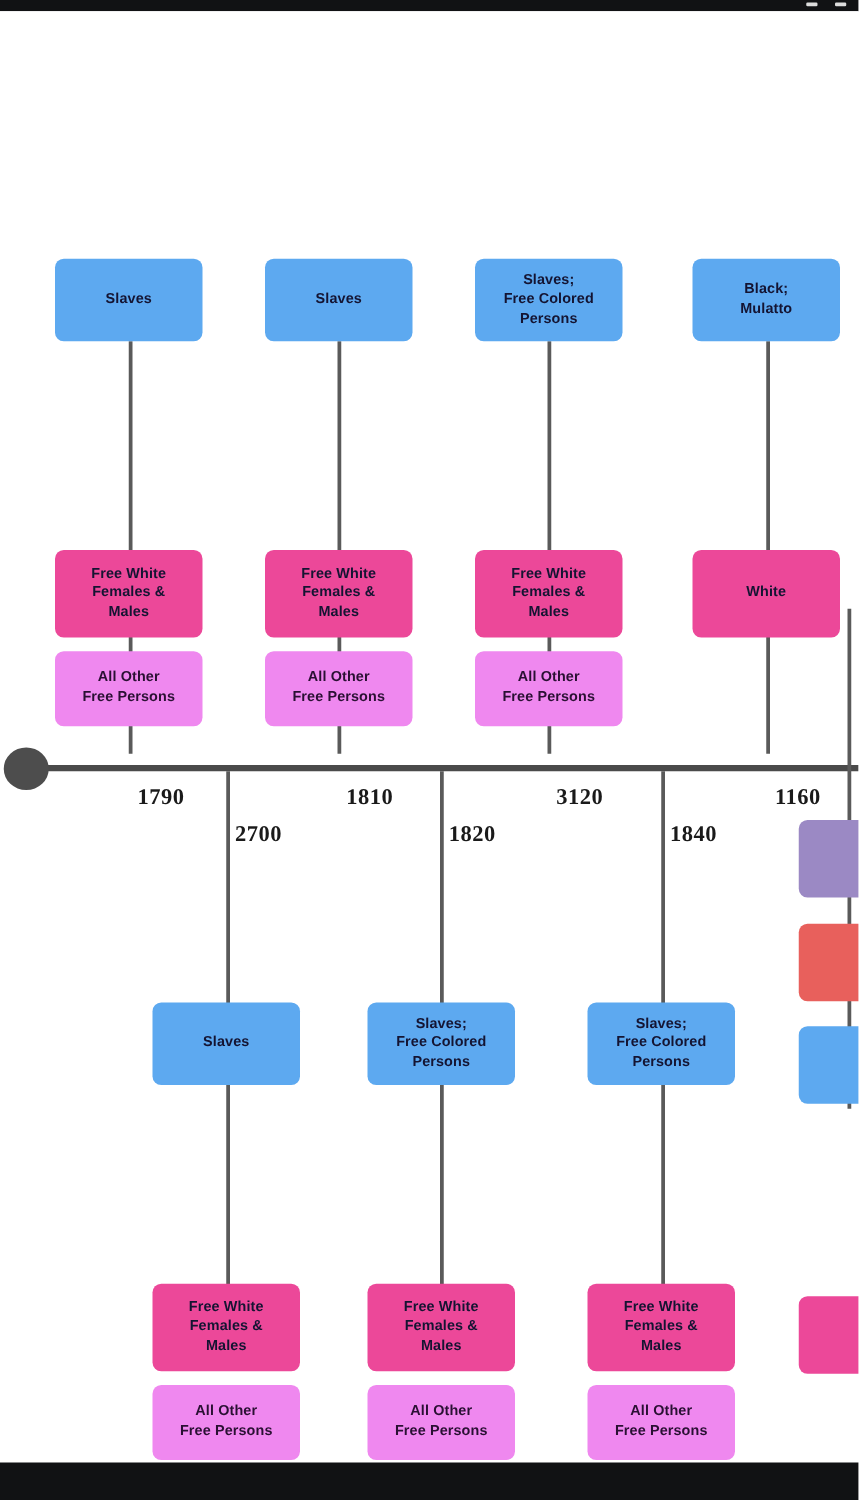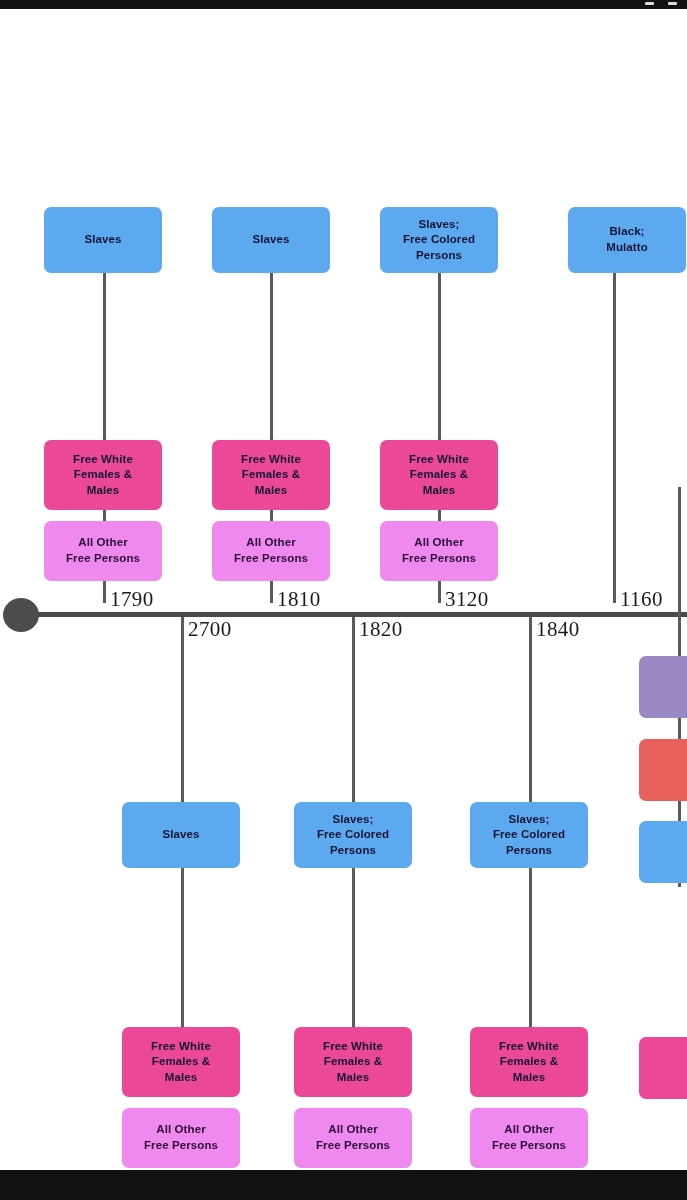--- a/index.html
+++ b/index.html
@@ -68,25 +68,26 @@
   .stem {
     position: absolute;
     width: 3px;
     background: #5a5a5a;
   }
 
   
   .year {
     position: absolute;
     font-family: "Liberation Serif", serif;
-    font-weight: normal;
-    font-size: 21px;
+    font-weight: bold;
+    font-size: 18px;
     color: #1a1a1a;
     letter-spacing: 0.4px;
     white-space: nowrap;
+    margin-top: 40px;
   }
   .year-above { top: 578px; }
   .year-below { top: 608px; }
 
   
   .box {
     position: absolute;
     border-radius: 7px;
     display: flex;
     align-items: center;
@@ -156,22 +157,23 @@
 
     <div class="box blue" style="left:380px; top:198px; width:118px; height:66px;">Slaves;
 Free Colored
 Persons</div>
     <div class="box orange" style="left:380px; top:431px; width:118px; height:70px;">Free White
 Females &amp;
 Males</div>
     <div class="box pink" style="left:380px; top:512px; width:118px; height:60px;">All Other
 Free Persons</div>
 
-    <div class="box blue" style="left:554px; top:198px; width:118px; height:66px;margin-left:14px;">Black;
+    <div class="box blue" style="left:554px; top:198px; width:118px; height:66px;">Black;
 Mulatto</div>
+    <div class="box orange" style="left:554px; top:431px; width:118px; height:70px;">White</div>
 
     <div class="box blue" style="left:122px; top:793px;  width:118px; height:66px;">Slaves</div>
     <div class="box orange" style="left:122px; top:1018px; width:118px; height:70px;">Free White
 Females &amp;
 Males</div>
     <div class="box pink" style="left:122px; top:1099px; width:118px; height:60px;">All Other
 Free Persons</div>
 
     <div class="box blue" style="left:294px; top:793px;  width:118px; height:66px;">Slaves;
 Free Colored

